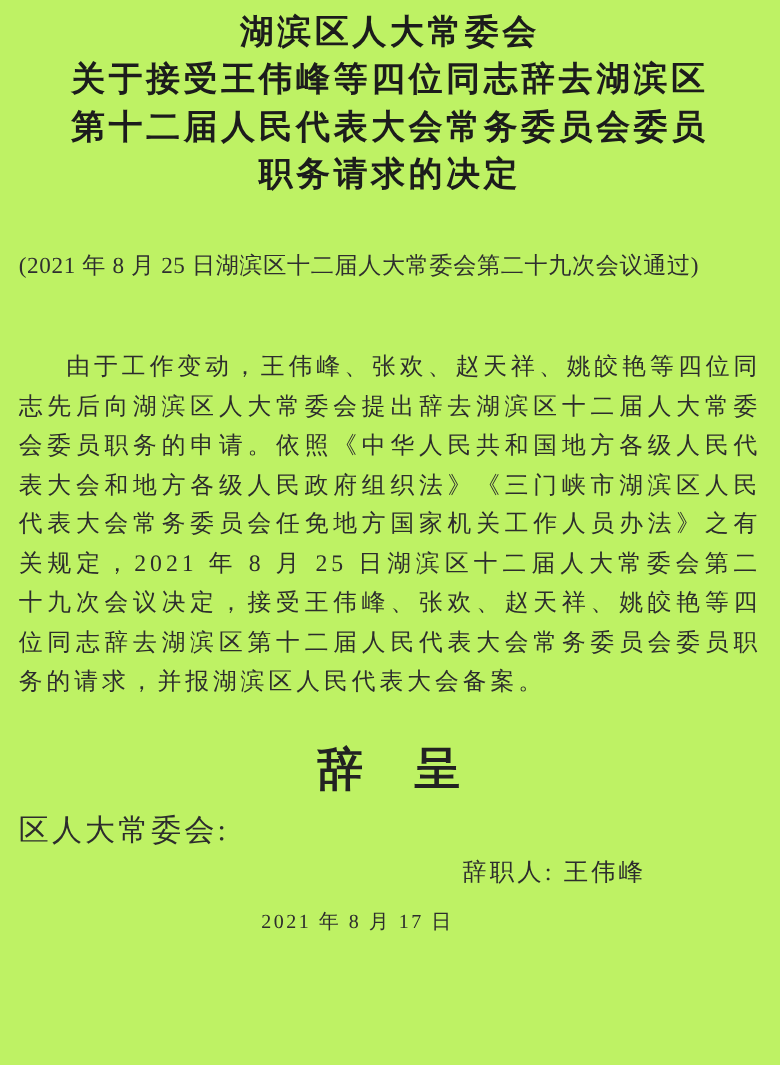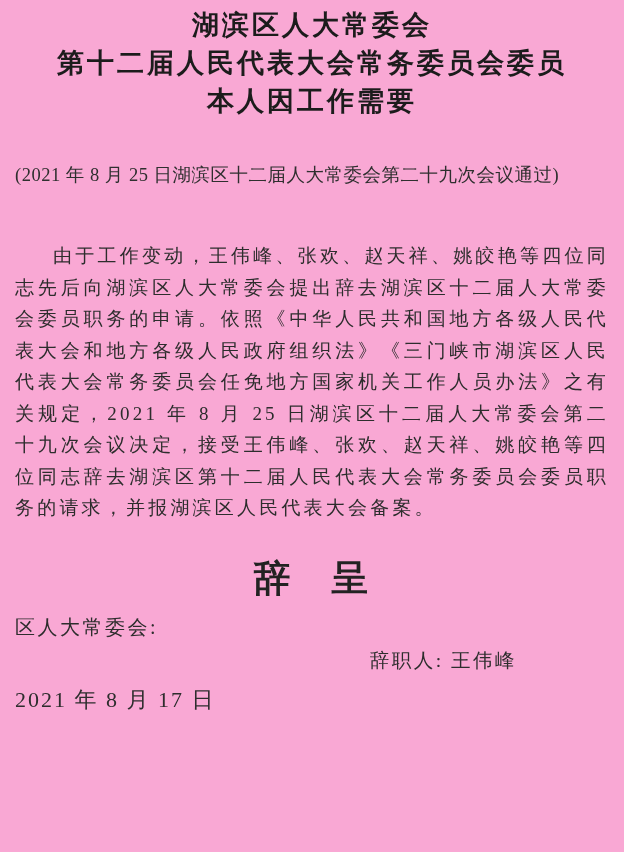--- a/index.html
+++ b/index.html
@@ -12,21 +12,21 @@
     height: 852px;
     overflow: hidden;
     font-family: "Liberation Serif", "DejaVu Serif", serif;
     color: #2d2d2d;
   }
   .page {
     box-sizing: border-box;
     width: 624px;
     height: 852px;
     padding: 6px 15px 0 15px;
-    background: #f9a8d4;
+    background: #bef264;
   }
   .doc-title {
     margin: 0;
     text-align: center;
     font-size: 27px;
     font-weight: bold;
     line-height: 38px;
     letter-spacing: 3px;
     color: #1c1c1c;
   }
@@ -52,21 +52,21 @@
     margin: 36px 0 0 0;
     text-align: center;
     font-size: 37px;
     font-weight: bold;
     line-height: 38px;
     letter-spacing: 2px;
     color: #222222;
   }
   .letter-salutation {
     margin: 16px 0 0 0;
-    font-size: 20px;
+    font-size: 24px;
     line-height: 26px;
     letter-spacing: 2.5px;
   }
   .letter-body {
     margin: 4px 0 0 0;
     font-size: 19.5px;
     line-height: 35px;
     letter-spacing: 3px;
     text-align: justify;
     text-indent: 2em;
@@ -74,36 +74,37 @@
   .signer-line {
     margin: 8px 0 13px 0;
     text-align: right;
     padding-right: 92px;
     font-size: 19.5px;
     line-height: 26px;
     letter-spacing: 2.5px;
   }
   .date-line {
     margin: 10px 0 0 0;
-    text-align: left;
+    text-align: center;
     padding-right: 52px;
-    font-size: 22px;
+    font-size: 16px;
     line-height: 26px;
     letter-spacing: 2px;
   }
 </style>
 </head>
 <body>
 
 <div class="page">
 
   <h1 class="doc-title">
     <span class="title-line">湖滨区人大常委会</span>
+    <span class="title-line">关于接受王伟峰等四位同志辞去湖滨区</span>
     <span class="title-line">第十二届人民代表大会常务委员会委员</span>
-    <span class="title-line">本人因工作需要</span>
+    <span class="title-line">职务请求的决定</span>
   </h1>
 
   <p class="meeting-note">(2021 年 8 月 25 日湖滨区十二届人大常委会第二十九次会议通过)</p>
 
   <p class="decision-paragraph">由于工作变动，王伟峰、张欢、赵天祥、姚皎艳等四位同志先后向湖滨区人大常委会提出辞去湖滨区十二届人大常委会委员职务的申请。依照《中华人民共和国地方各级人民代表大会和地方各级人民政府组织法》《三门峡市湖滨区人民代表大会常务委员会任免地方国家机关工作人员办法》之有关规定，2021 年 8 月 25 日湖滨区十二届人大常委会第二十九次会议决定，接受王伟峰、张欢、赵天祥、姚皎艳等四位同志辞去湖滨区第十二届人民代表大会常务委员会委员职务的请求，并报湖滨区人民代表大会备案。</p>
 
   <h2 class="letter-heading">辞　呈</h2>
 
   <p class="letter-salutation">区人大常委会:</p>
 

